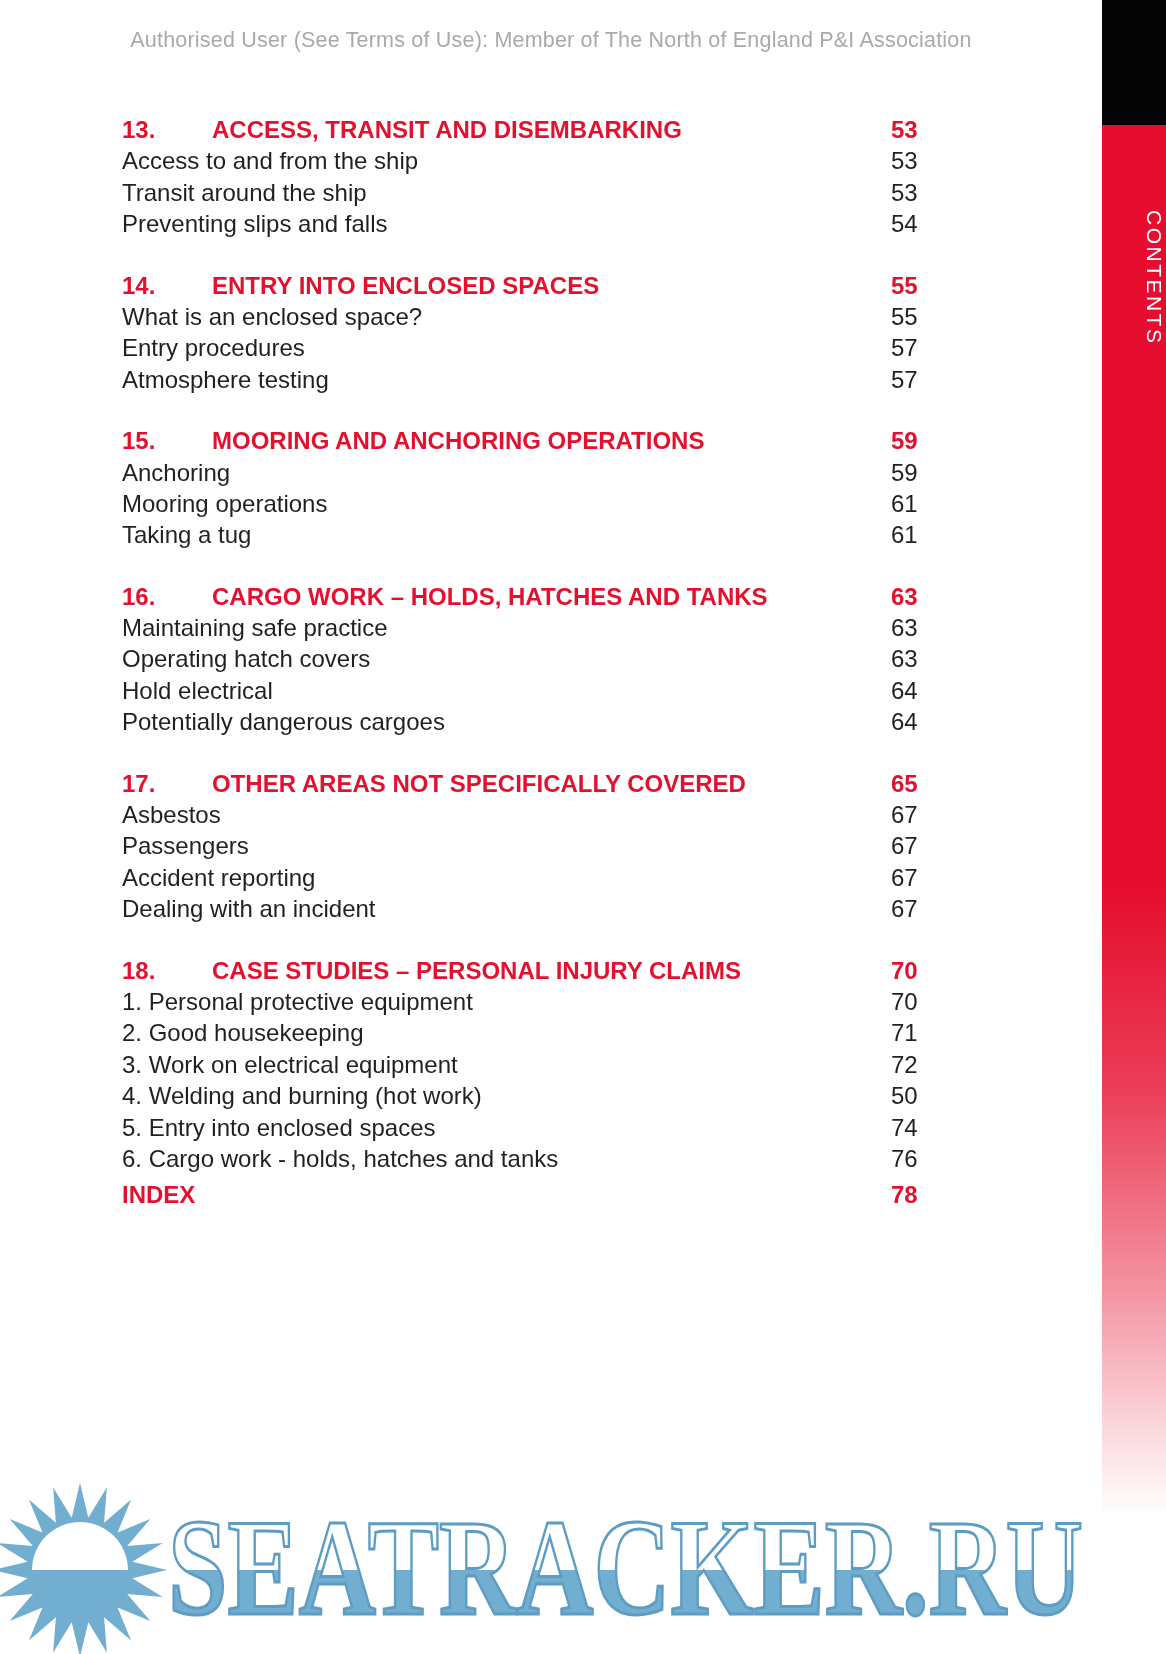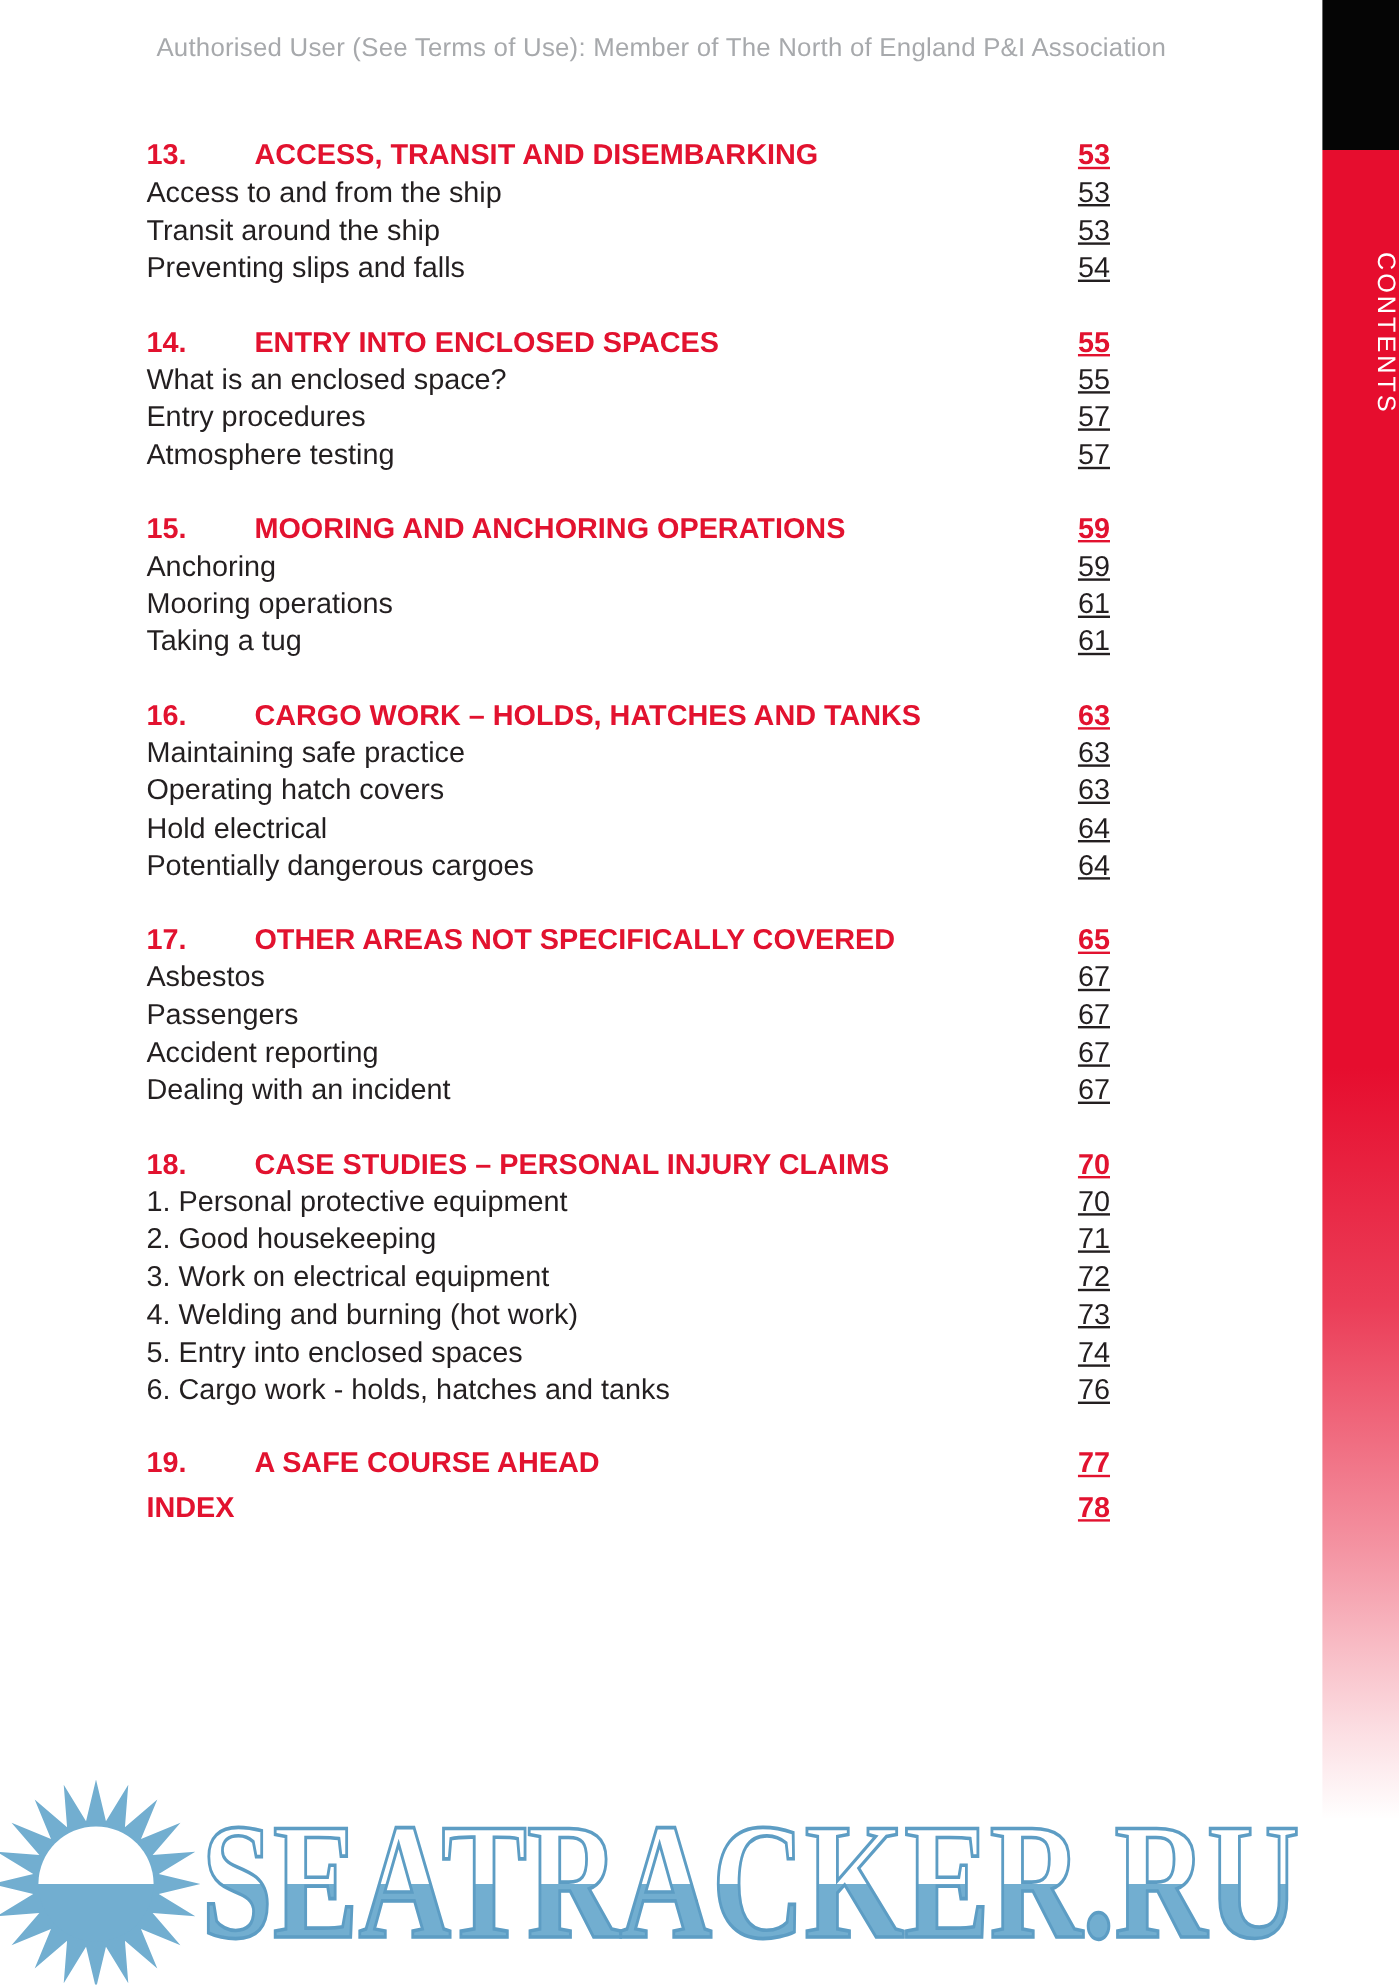--- a/index.html
+++ b/index.html
@@ -21,21 +21,21 @@
   .toc-section:first-child{margin-top:0;}
   .toc-section.index-section{margin-top:5px;}
   .toc-row{
     display:flex;align-items:baseline;height:31.4px;line-height:31.4px;
     font-size:24px;
     gap:44px;
   }
   .toc-row.heading{font-weight:bold;color:#e2122f;}
   .sec-num{width:46px;flex:0 0 auto;}
   .row-label{flex:1 1 auto;white-space:nowrap;overflow:hidden;}
-  .row-page{flex:0 0 auto;text-align:right;min-width:34px;text-decoration:underline;}
+  .row-page{flex:0 0 auto;min-width:34px;}
   
   .black-box{
     position:absolute;left:1102px;top:0;width:64px;height:125px;background:#050505;
   }
   .red-strip{
     position:absolute;left:1102px;top:125px;width:64px;height:1529px;
     background:linear-gradient(to bottom,
       #e60d2e 0%, #e60d2e 50%,
       rgba(230,13,46,.80) 63%,
       rgba(230,13,46,.45) 76%,
@@ -179,36 +179,29 @@
       <div class="toc-row">
         <span class="row-label">2. Good housekeeping</span>
         <span class="row-page">71</span>
       </div>
       <div class="toc-row">
         <span class="row-label">3. Work on electrical equipment</span>
         <span class="row-page">72</span>
       </div>
       <div class="toc-row">
         <span class="row-label">4. Welding and burning (hot work)</span>
-        <span class="row-page">73</span>
+        <span class="row-page">50</span>
       </div>
       <div class="toc-row">
         <span class="row-label">5. Entry into enclosed spaces</span>
         <span class="row-page">74</span>
       </div>
       <div class="toc-row">
         <span class="row-label">6. Cargo work - holds, hatches and tanks</span>
         <span class="row-page">76</span>
-      </div>
-    </div>
-    <div class="toc-section">
-      <div class="toc-row heading">
-        <span class="sec-num">19.</span>
-        <span class="row-label">A SAFE COURSE AHEAD</span>
-        <span class="row-page">77</span>
       </div>
     </div>
     <div class="toc-section index-section">
       <div class="toc-row heading">
         <span class="row-label">INDEX</span>
         <span class="row-page">78</span>
       </div>
     </div>
   </div>
 

